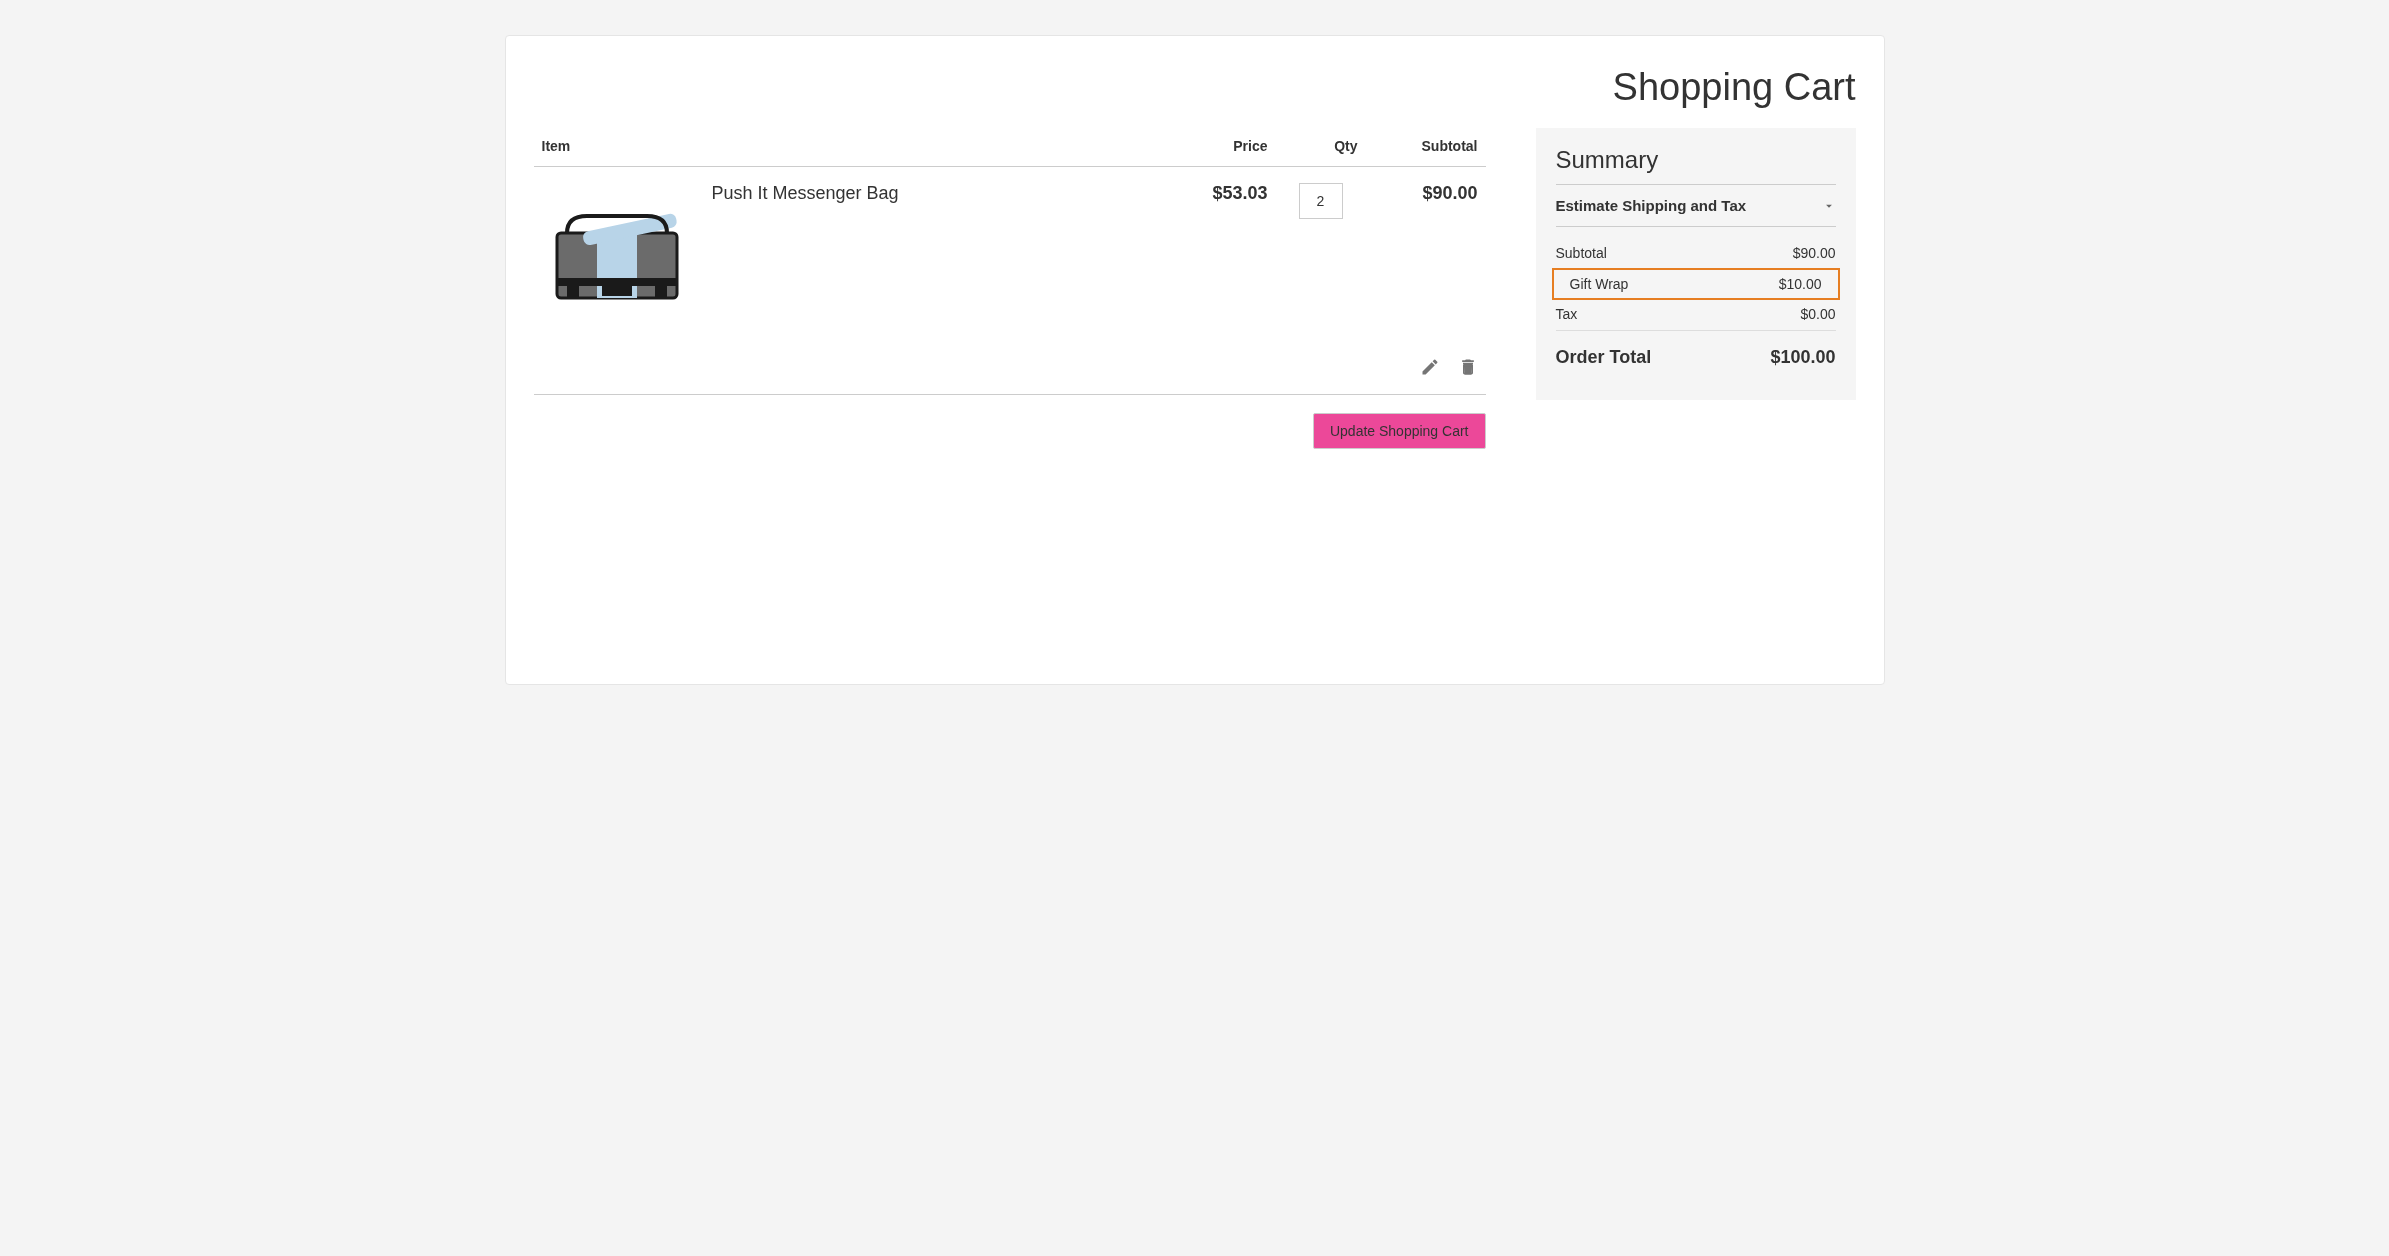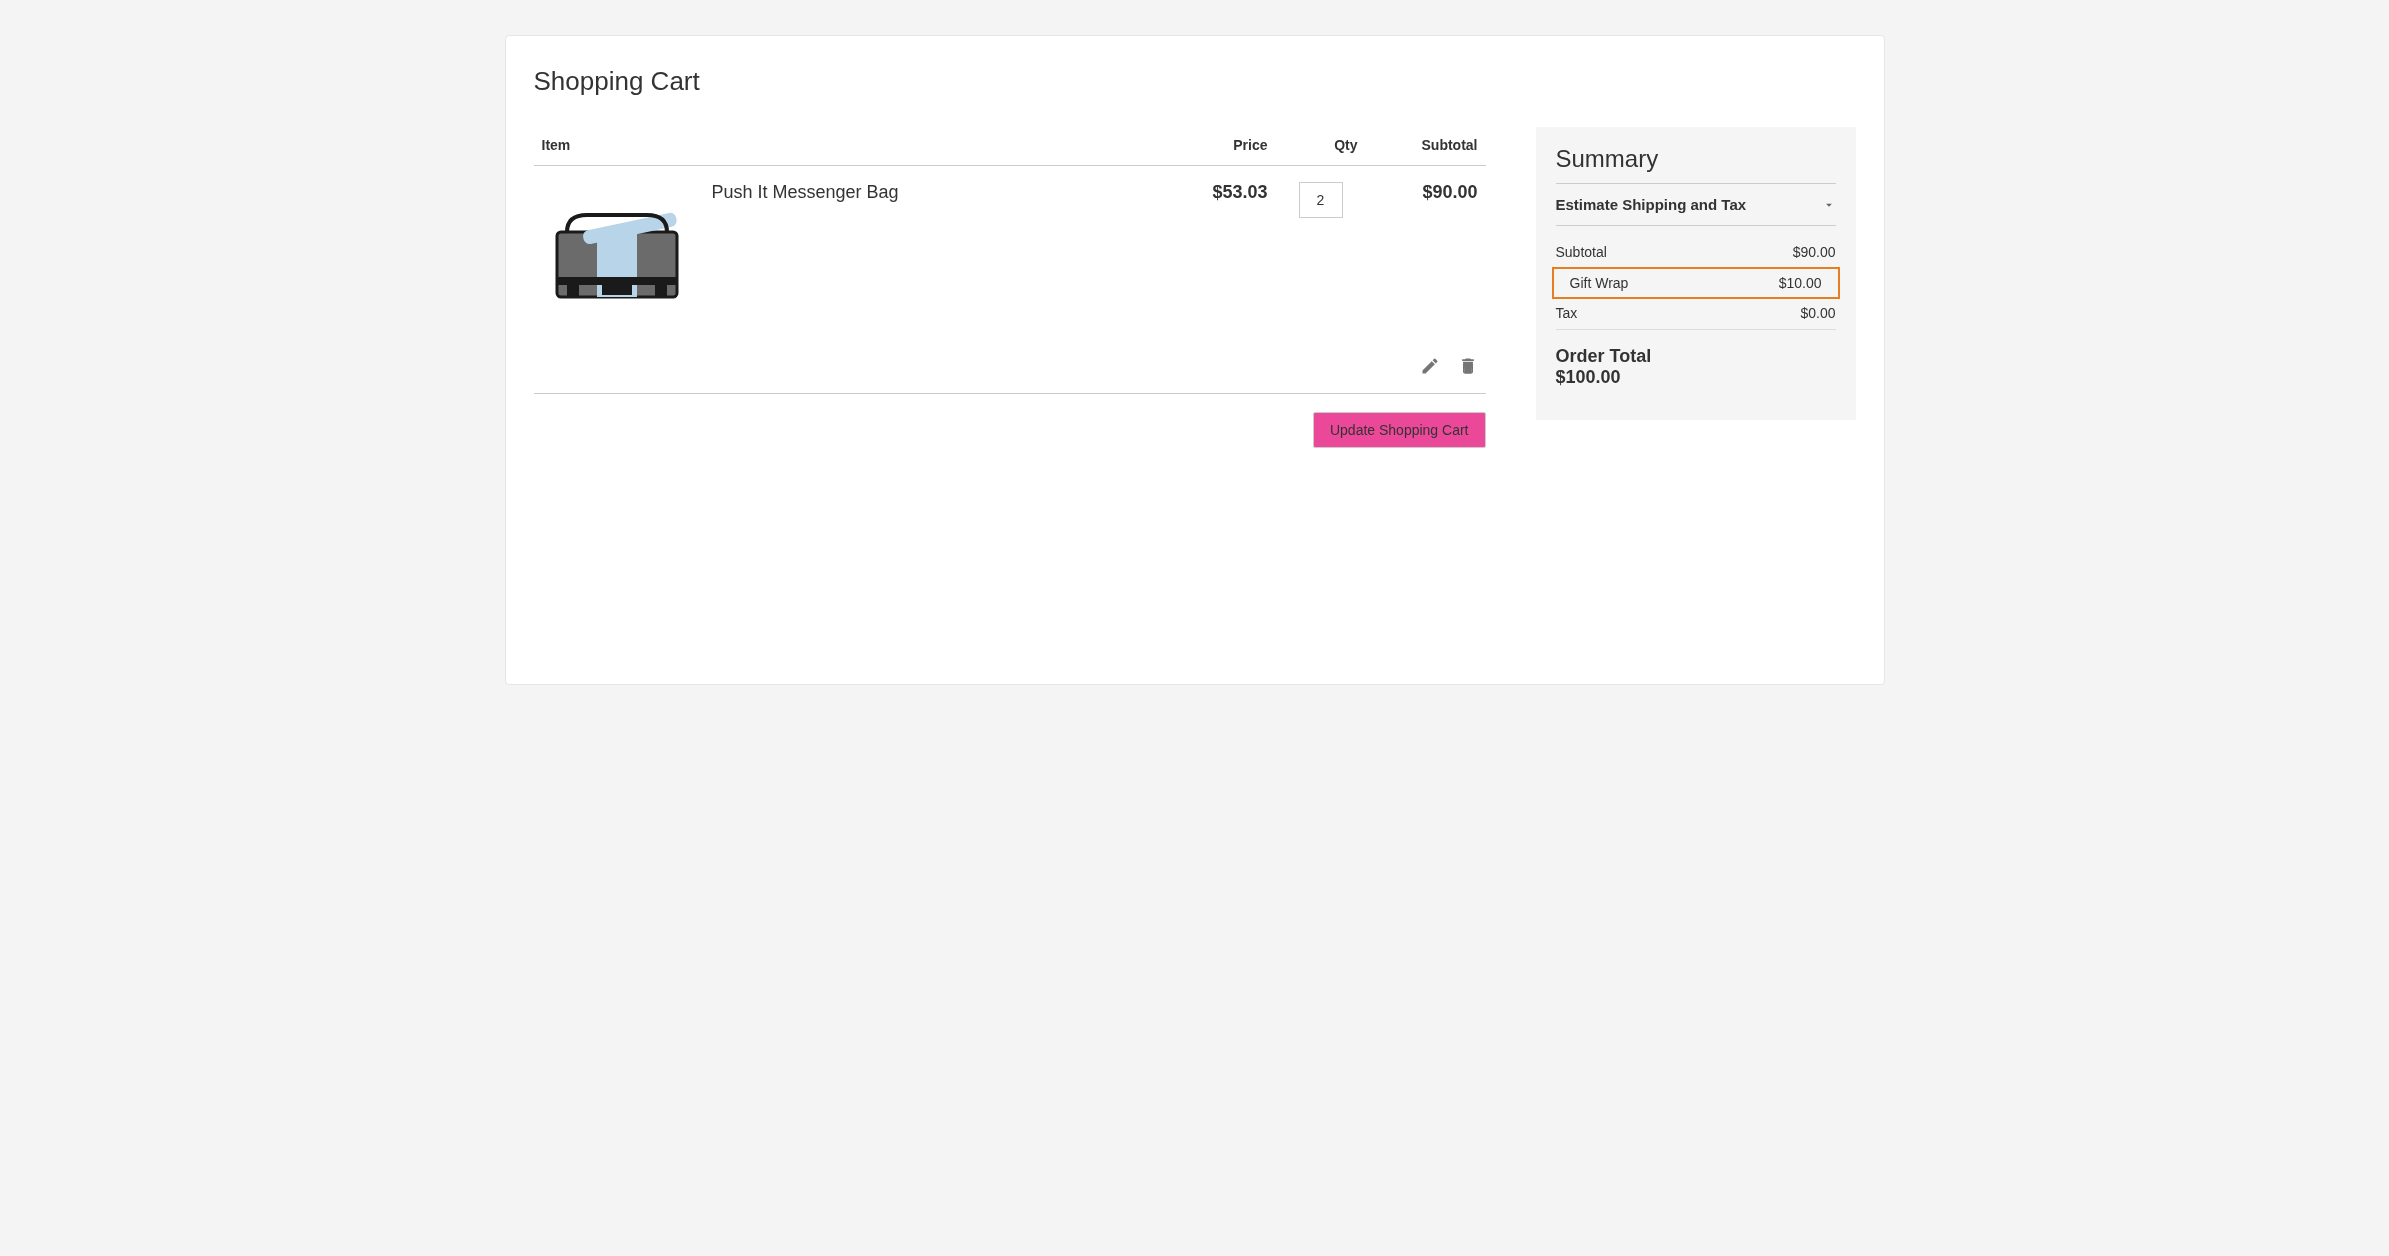--- a/index.html
+++ b/index.html
@@ -17,24 +17,25 @@
     .card {
       background: #fff;
       border: 1px solid #e5e5e5;
       border-radius: 4px;
       padding: 30px 28px 80px 28px;
       max-width: 1380px;
       margin: 0 auto;
       min-height: 650px;
     }
     .page-title {
-      font-size: 26px;
+      font-size: 38px;
       font-weight: 300;
       color: #333;
-      margin-bottom: 30px;
+      margin-bottom: 19px;
+      text-align: right;
     }
     .content-row {
       display: flex;
       gap: 50px;
       align-items: flex-start;
     }
     .cart-main {
       flex: 1;
     }
     .cart-table {
@@ -175,21 +176,20 @@
       margin: -2px -4px;
       position: relative;
       z-index: 1;
       background: #f5f5f5;
     }
     .total-row.grand {
       border-bottom: none;
       padding-top: 16px;
       font-size: 18px;
       font-weight: 700;
-      flex-direction: column;
     }
     .checkout-btn {
       display: block;
       width: 100%;
       text-align: center;
       background: #1979c3;
       color: #fff;
       border: none;
       padding: 14px 0;
       font-size: 18px;

